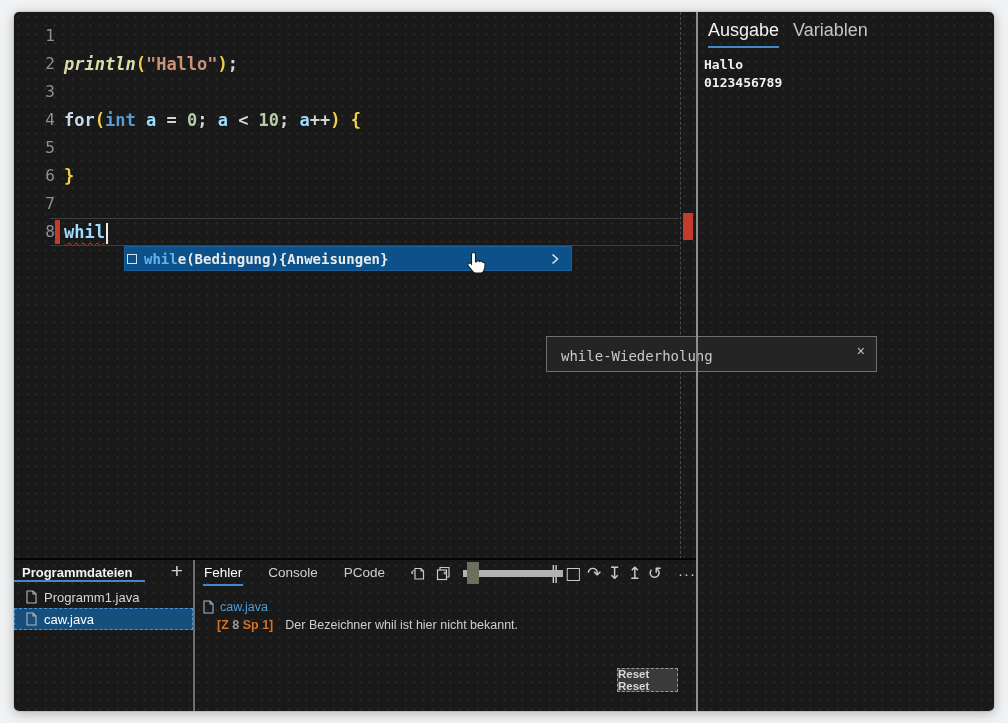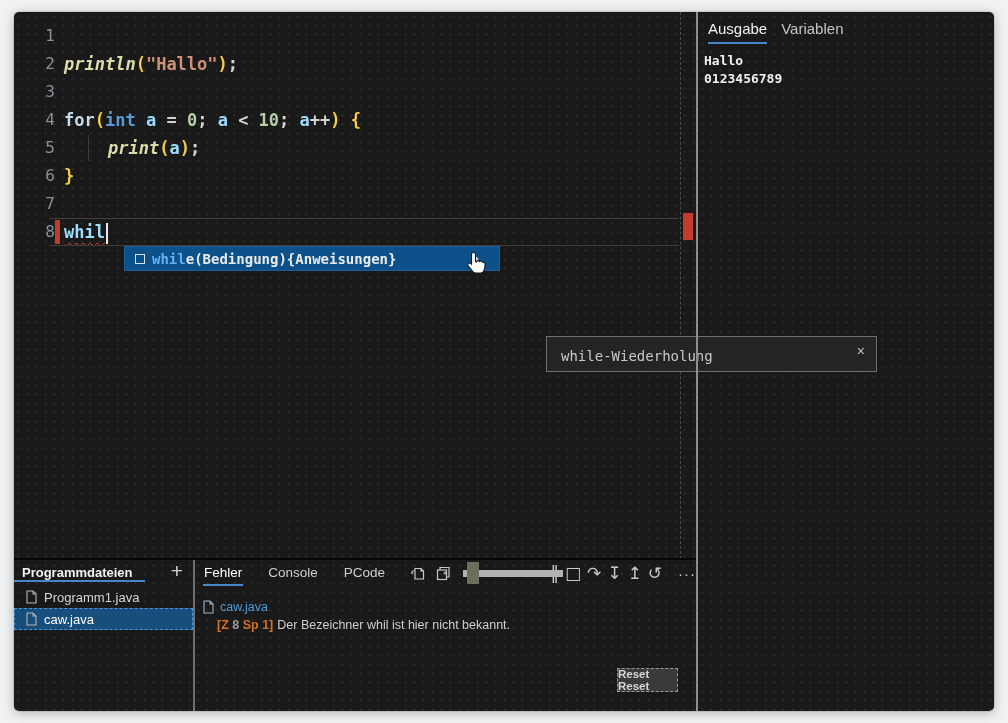--- a/index.html
+++ b/index.html
@@ -31,41 +31,41 @@
           border-top:1px solid #3f3f3f; border-bottom:1px solid #3f3f3f; pointer-events:none; }
   .glyph-bar { position:absolute; left:41px; top:2px; width:5px; height:24px; background:#c23b2c; }
   .tok-func { font-style:italic;text-align:right; }
   .tok-squiggle { text-decoration:underline; text-decoration-style:wavy; text-decoration-color:#cf4531;
                   text-decoration-thickness:1px; text-underline-offset:4px; }
   .caret { display:inline-block; width:2px; height:21px; background:#eaeaea; vertical-align:middle; margin-left:1px; }
   .indent-guide { display:inline-block; width:44px; height:28px; position:relative; vertical-align:top; }
   .indent-guide::before { content:""; position:absolute; left:24px; top:1px; bottom:1px; border-left:1px solid #3c3c3c; }
 
   
-  .suggest { position:absolute; left:110px; top:234px; width:376px; height:25px;
-             background:#0d518a; display:flex; align-items:center; padding:0 10px;
+  .suggest { position:absolute; left:110px; top:234px; width:448px; height:25px;
+             background:#0d518a; display:flex; align-items:center; padding:0 2px;
              border:1px solid #1a5e9a; }
   .suggest-icon { width:10px; height:10px; border:1px solid #cfe3f2; margin-right:7px; flex:none; }
   .suggest-text { font-family:"DejaVu Sans Mono","Liberation Mono",monospace; font-size:14px; font-weight:bold; white-space:pre; }
   .suggest-text .match { color:#66b2f0; }
   .suggest-text .rest { color:#eaeaea; }
   .suggest-chevron { margin-left:auto; margin-right:10px; }
 
   
   .tooltip { position:absolute; left:532px; top:324px; width:331px; height:36px;
              background:#242424; border:1px solid #6f6f6f; }
   .tooltip-text { position:absolute; left:14px; top:11px; font-size:14px; color:#c9c9c9;
                   font-family:"DejaVu Sans Mono","Liberation Mono",monospace; }
   .tooltip-close { position:absolute; right:11px; top:6px; color:#c4c4c4; font-size:14px; cursor:pointer; }
 
   
   .right-panel { position:absolute; left:682px; top:0; width:298px; height:699px;
                  border-left:2px solid #8e8e8e; }
   .rp-tabs { display:flex; gap:14px; padding:8px 10px 0 10px; }
-  .rp-tab { font-size:15px; color:#c4c4c4; padding-bottom:5px; cursor:pointer; }
+  .rp-tab { font-size:18px; color:#c4c4c4; padding-bottom:5px; cursor:pointer; }
   .rp-tab.active { color:#f2f2f2; border-bottom:2px solid #4587c8; }
   .rp-out { padding:8px 6px; }
   .rp-out div { font-family:"DejaVu Sans Mono","Liberation Mono",monospace;
                 font-size:13px; font-weight:bold; color:#f0f0f0; line-height:18px; }
 
   
   .bottom-divider { position:absolute; left:0; top:546px; width:682px; height:2px; background:#050505; }
 
   .files-panel { position:absolute; left:0; top:548px; width:179px; height:151px; }
   .files-divider { position:absolute; left:179px; top:548px; width:2px; height:151px; background:#6f6f6f; }
@@ -91,21 +91,21 @@
   .ctrl { font-size:17px; color:#c9c9c9; font-family:"DejaVu Sans","Liberation Sans",sans-serif; cursor:pointer; line-height:22px; }
   .cp-more { margin-left:16px; color:#c9c9c9; font-size:15px; letter-spacing:1px; cursor:pointer; }
 
   .err-block { position:absolute; left:8px; top:40px; }
   .err-file { display:flex; align-items:center; gap:6px; }
   .err-file span { font-size:12.5px; color:#4d9ed8; cursor:pointer; }
   .err-line { margin:4px 0 0 14px; font-size:12.5px; }
   .err-pos { font-weight:bold; }
   .err-pos .seg-orange { color:#d2722a; }
   .err-pos .seg-gray { color:#9a9a9a; }
-  .err-msg { color:#cfcfcf; margin-left:4px; }
+  .err-msg { color:#cfcfcf; margin-left:12px; }
 
   .code-reset { position:absolute; left:422px; top:108px; width:61px; height:24px;
                 background:#3a3a3a; border:1px dashed #999; color:#d6d6d6;
                 font-size:11.5px; font-weight:bold; display:flex; align-items:center; justify-content:center;
                 cursor:pointer; font-family:"Liberation Sans",sans-serif; }
 
   .hand-cursor { position:absolute; left:452px; top:239px; pointer-events:none; z-index:20; }
 
   svg.file-ic { flex:none; }
 </style>
@@ -127,21 +127,20 @@
         <div class="line">
           <span class="ln">3</span>
           <span class="code"></span>
         </div>
         <div class="line">
           <span class="ln">4</span>
           <span class="code"><span style="color: rgb(198, 220, 238);">for</span><span style="color: rgb(242, 205, 71);">(</span><span style="color: rgb(86, 156, 214);">int</span><span style="color: rgb(212, 212, 212);"> </span><span style="color: rgb(156, 220, 254);">a</span><span style="color: rgb(212, 212, 212);"> = </span><span style="color: rgb(181, 206, 168);">0</span><span style="color: rgb(212, 212, 212);">; </span><span style="color: rgb(156, 220, 254);">a</span><span style="color: rgb(212, 212, 212);"> &lt; </span><span style="color: rgb(181, 206, 168);">10</span><span style="color: rgb(212, 212, 212);">; </span><span style="color: rgb(156, 220, 254);">a</span><span style="color: rgb(212, 212, 212);">++</span><span style="color: rgb(242, 205, 71);">)</span><span style="color: rgb(212, 212, 212);"> </span><span style="color: rgb(242, 205, 71);">{</span></span>
         </div>
         <div class="line">
           <span class="ln">5</span>
-          <span class="code"><span class="indent-guide"></span><span class="tok-func " style="color: rgb(220, 220, 170);">print</span><span style="color: rgb(242, 205, 71);">(</span><span style="color: rgb(156, 220, 254);">a</span><span style="color: rgb(242, 205, 71);">)</span><span style="color: rgb(212, 212, 212);">;</span></span>
         </div>
         <div class="line">
           <span class="ln">6</span>
           <span class="code"><span style="color: rgb(242, 205, 71);">}</span></span>
         </div>
         <div class="line">
           <span class="ln">7</span>
           <span class="code"></span>
         </div>
         <div class="line current">

